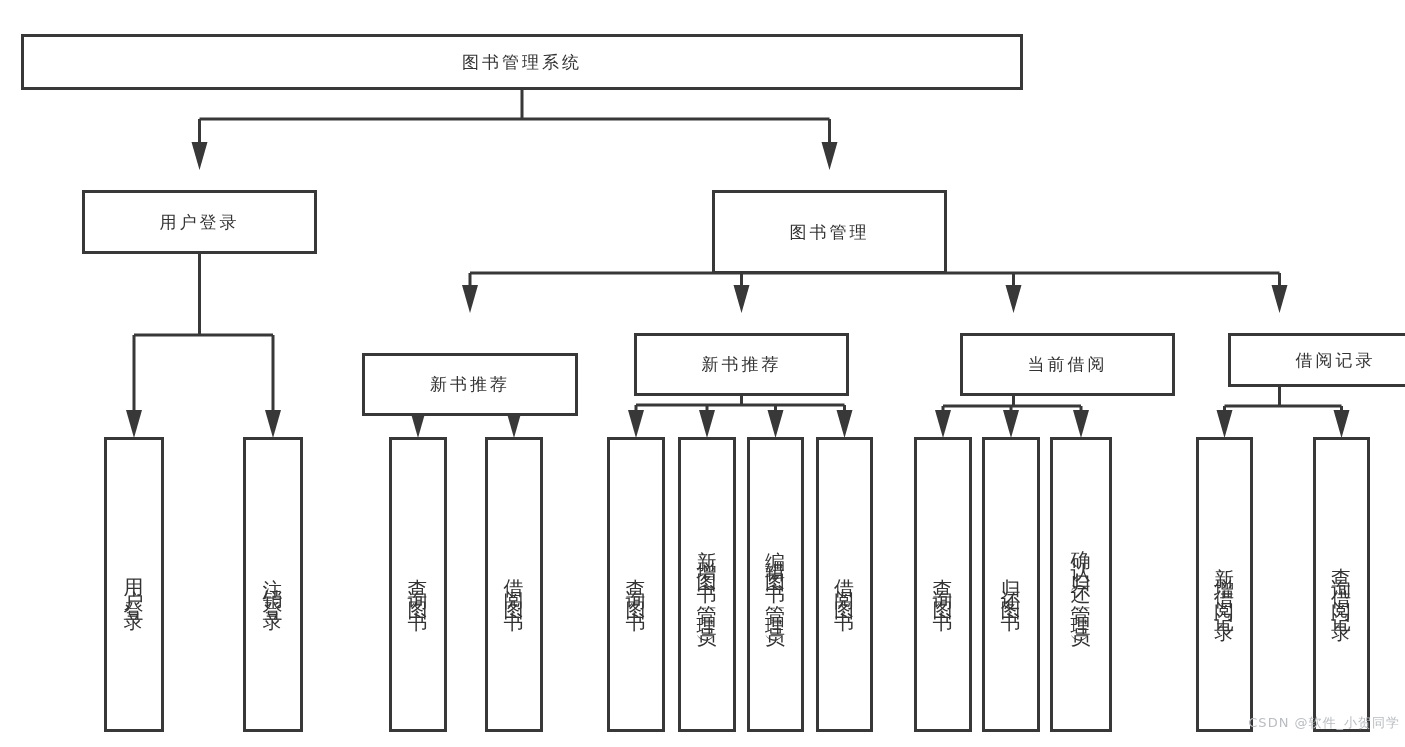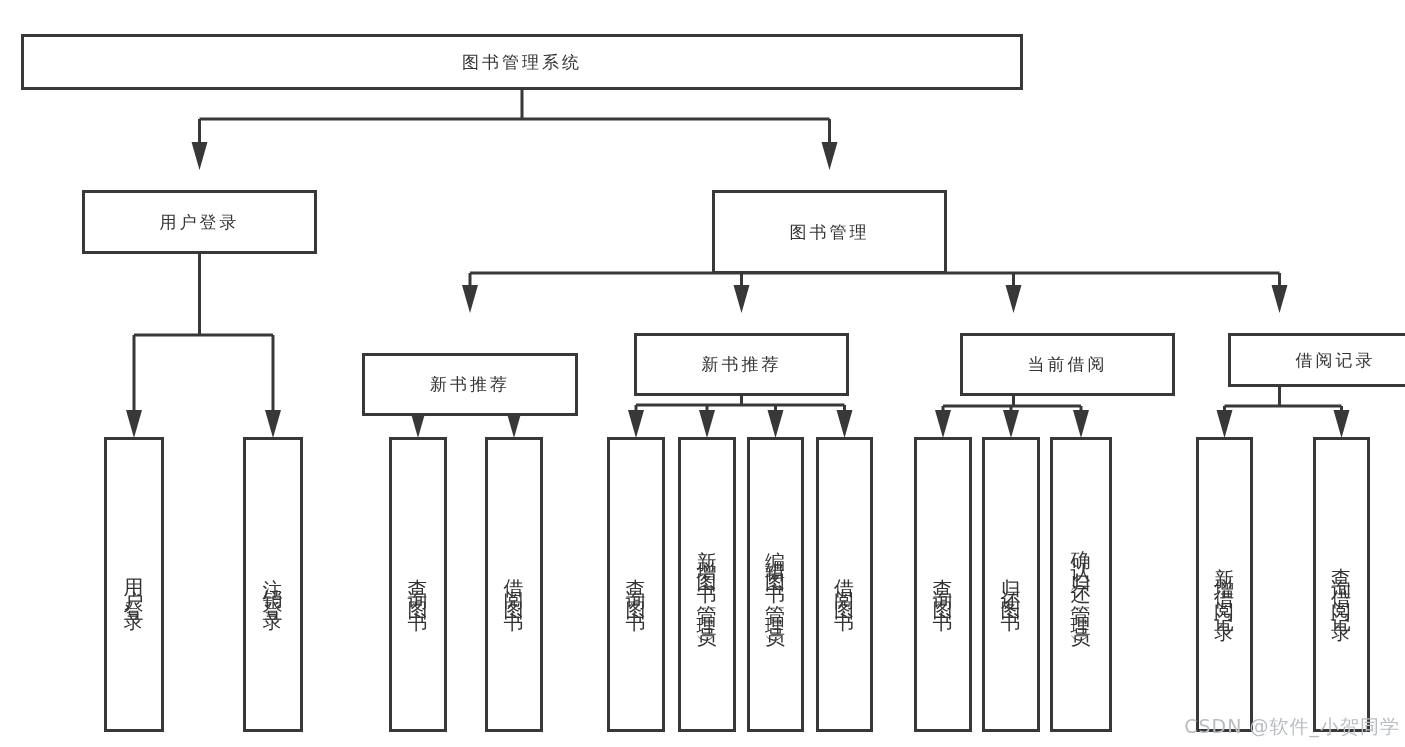--- a/index.html
+++ b/index.html
@@ -27,21 +27,21 @@
   .h-box{font-size:17px;letter-spacing:3px;line-height:1;margin-top:21px;}
   .v-box{
     writing-mode:vertical-rl;
     font-size:20px;
     letter-spacing:11px;
     line-height:1;
   }
   .watermark{
     position:absolute;
     top:714px;right:5px;
-    font-size:19px;
+    font-size:13px;
     letter-spacing:1px;
     color:#b9bdc1;
     white-space:nowrap;
   }
 </style>
 </head>
 <body>
 
 <div id="canvas">
 

